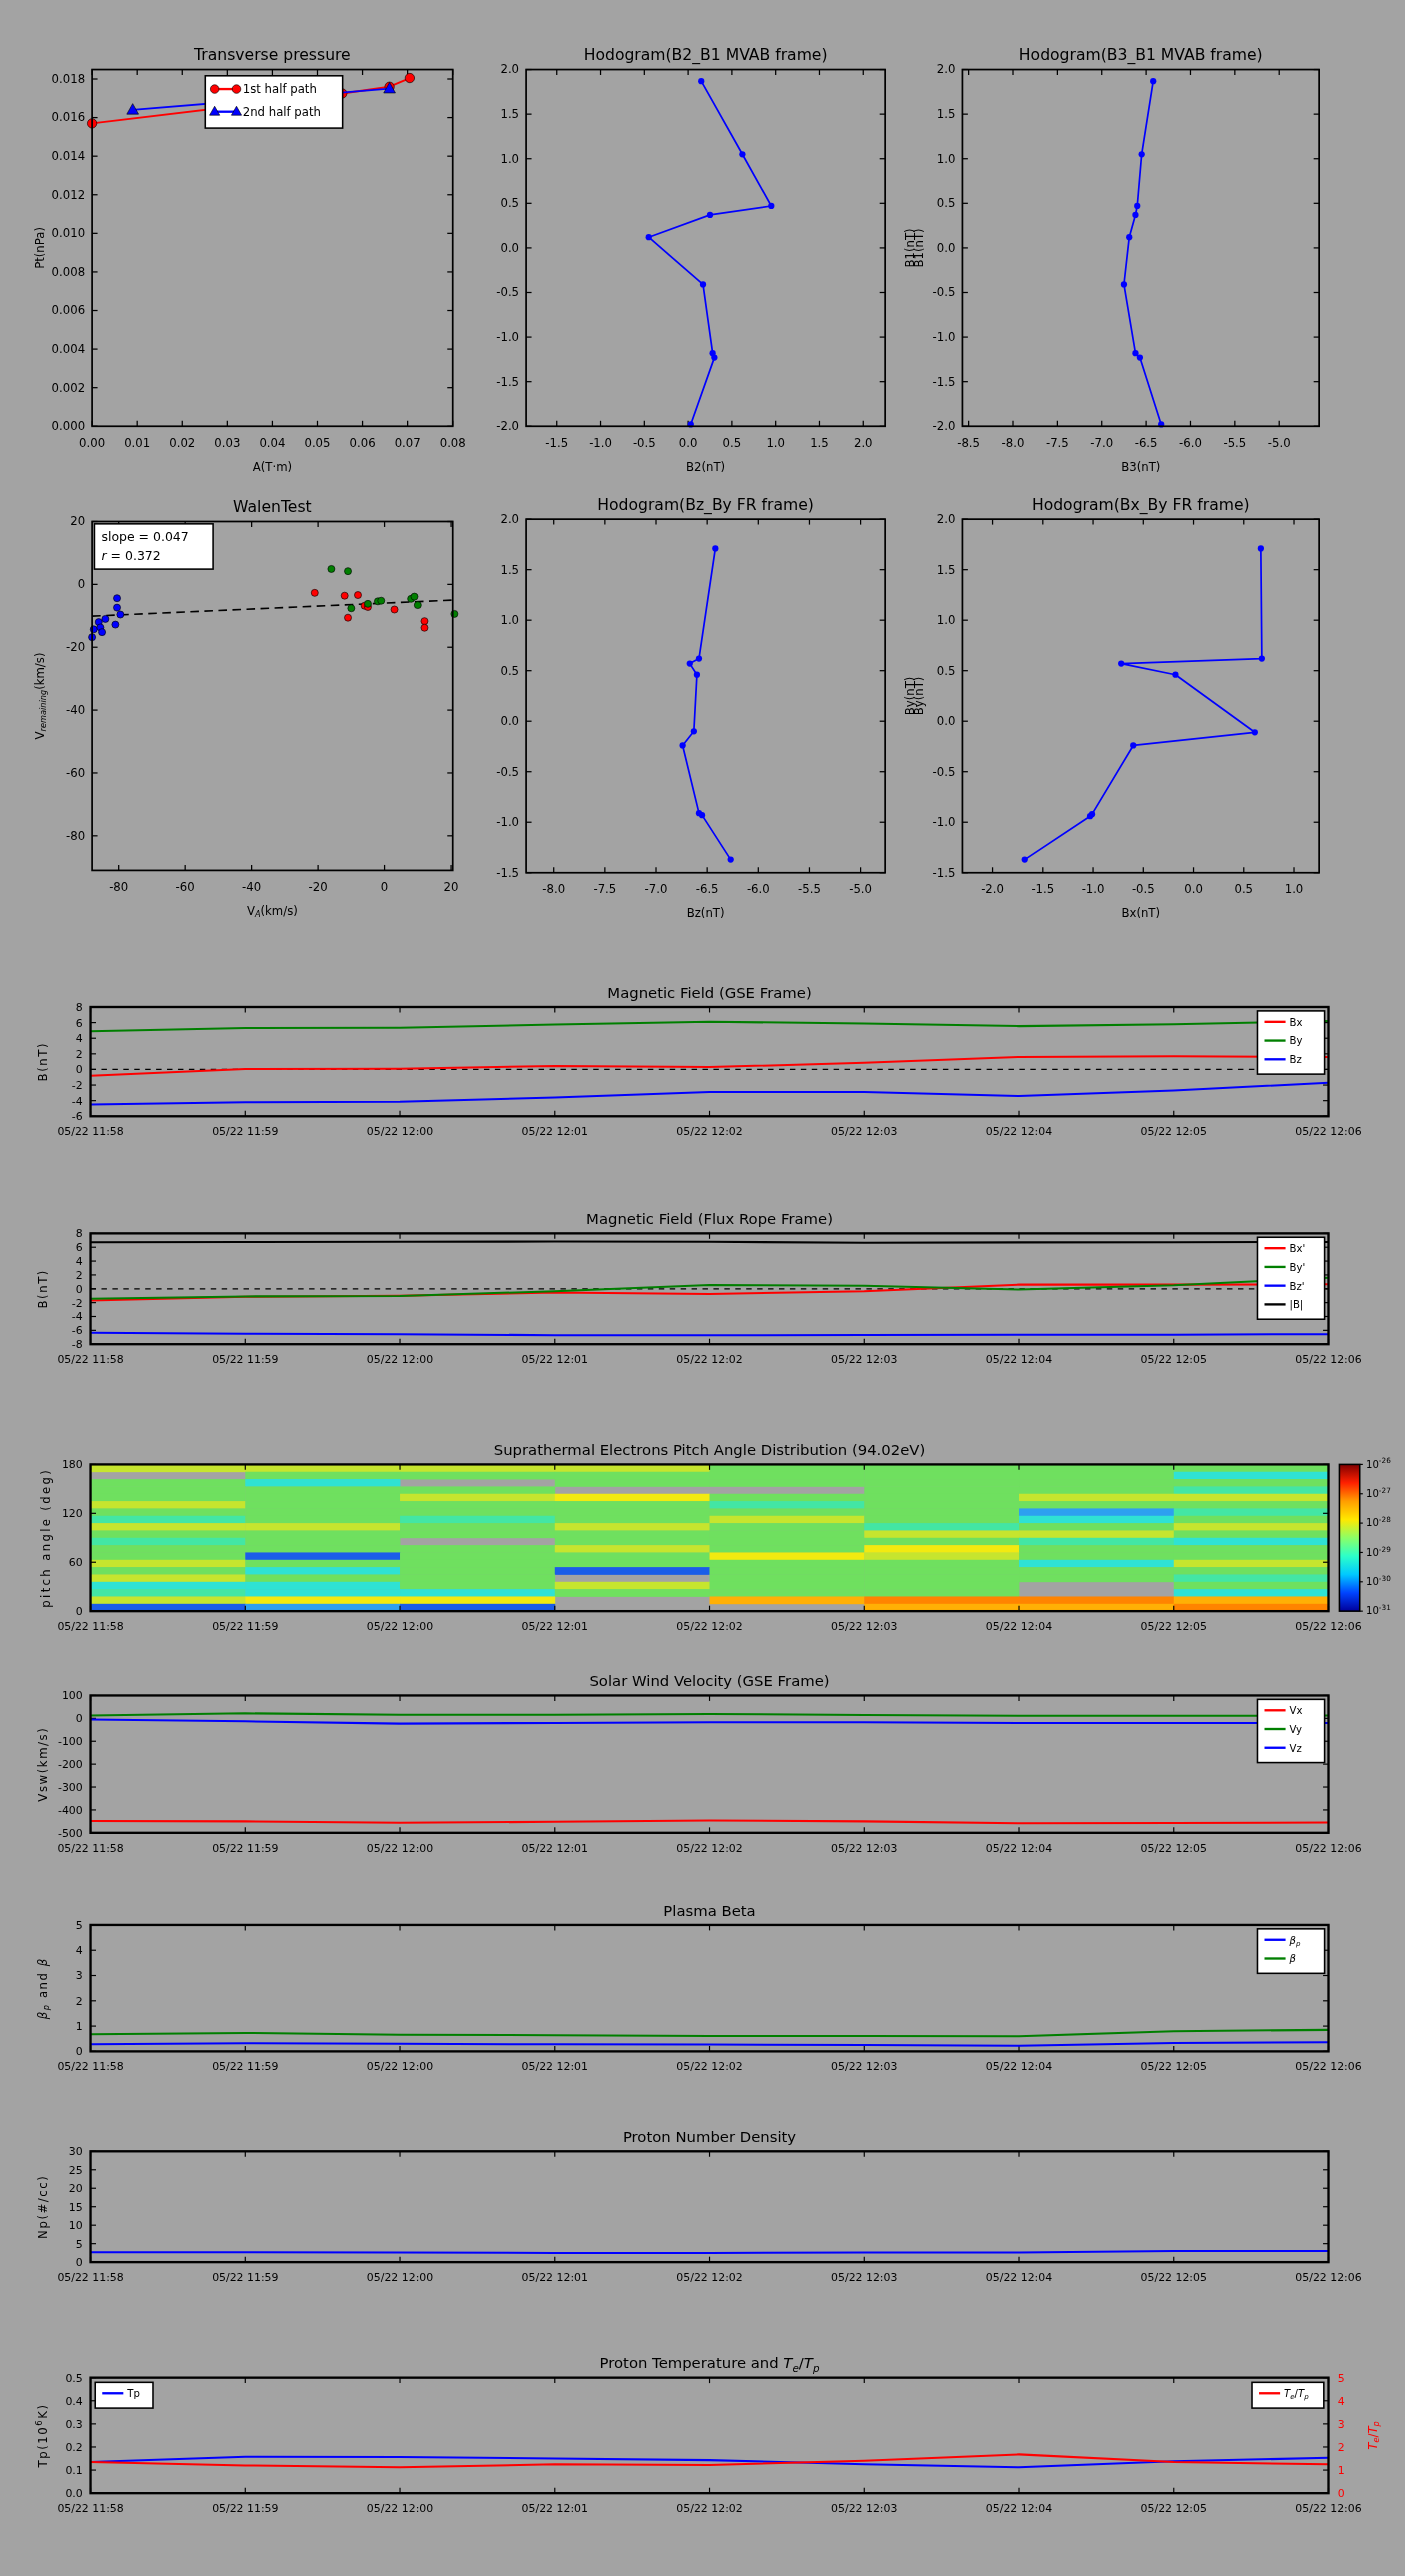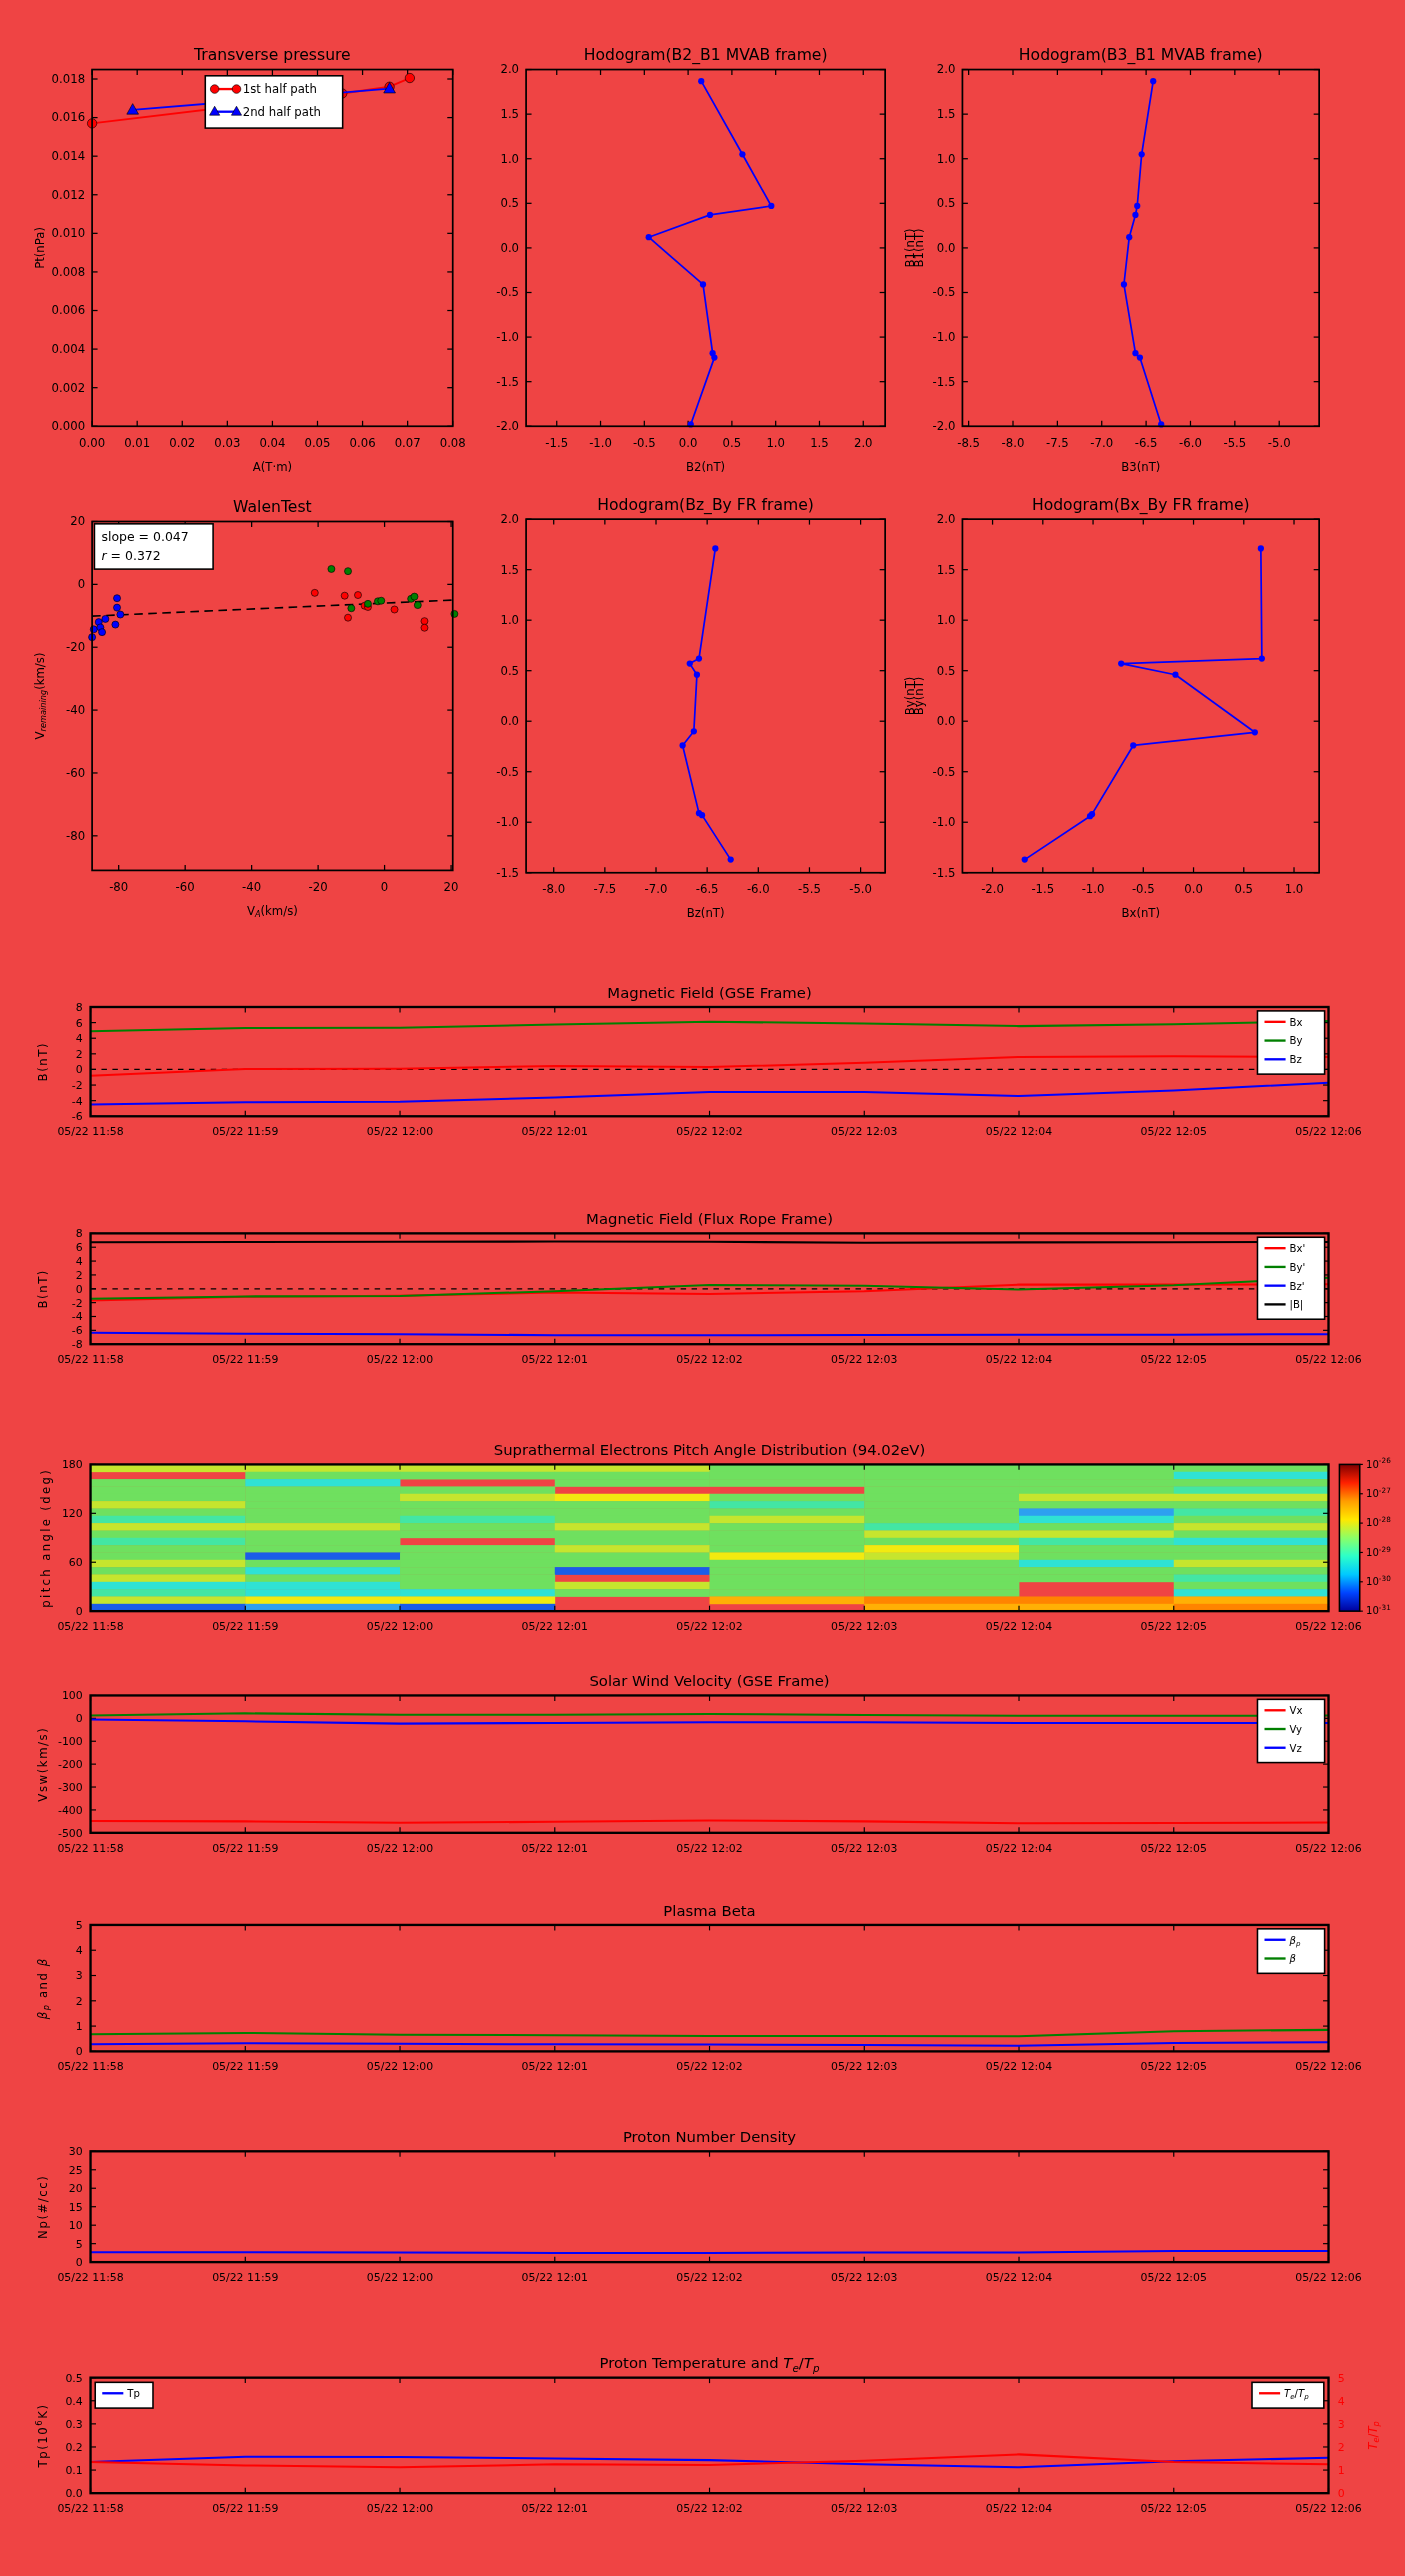--- a/index.html
+++ b/index.html
@@ -1,16 +1,16 @@
 <!DOCTYPE html>
 <html style="font-size:12.5px"><head>
 <meta charset="utf-8">
 <style>
   html,body{margin:0;padding:0;background:#ffffff;}
-  #figure{position:relative;width:1405px;height:2576px;background:#ef4444;
+  #figure{position:relative;width:1405px;height:2576px;background:#a3a3a3;
           font-family:"DejaVu Sans",sans-serif;}
   svg text{font-family:"DejaVu Sans",sans-serif;}
 </style>
 </head>
 <body>
 
 <div id="figure">
   <svg id="canvas" width="1405" height="2576" viewBox="0 0 1800 3300">
       <g>
         <text x="349" y="77" font-size="20" fill="#000" text-anchor="middle"><tspan dy="0">Transverse pressure</tspan></text>

